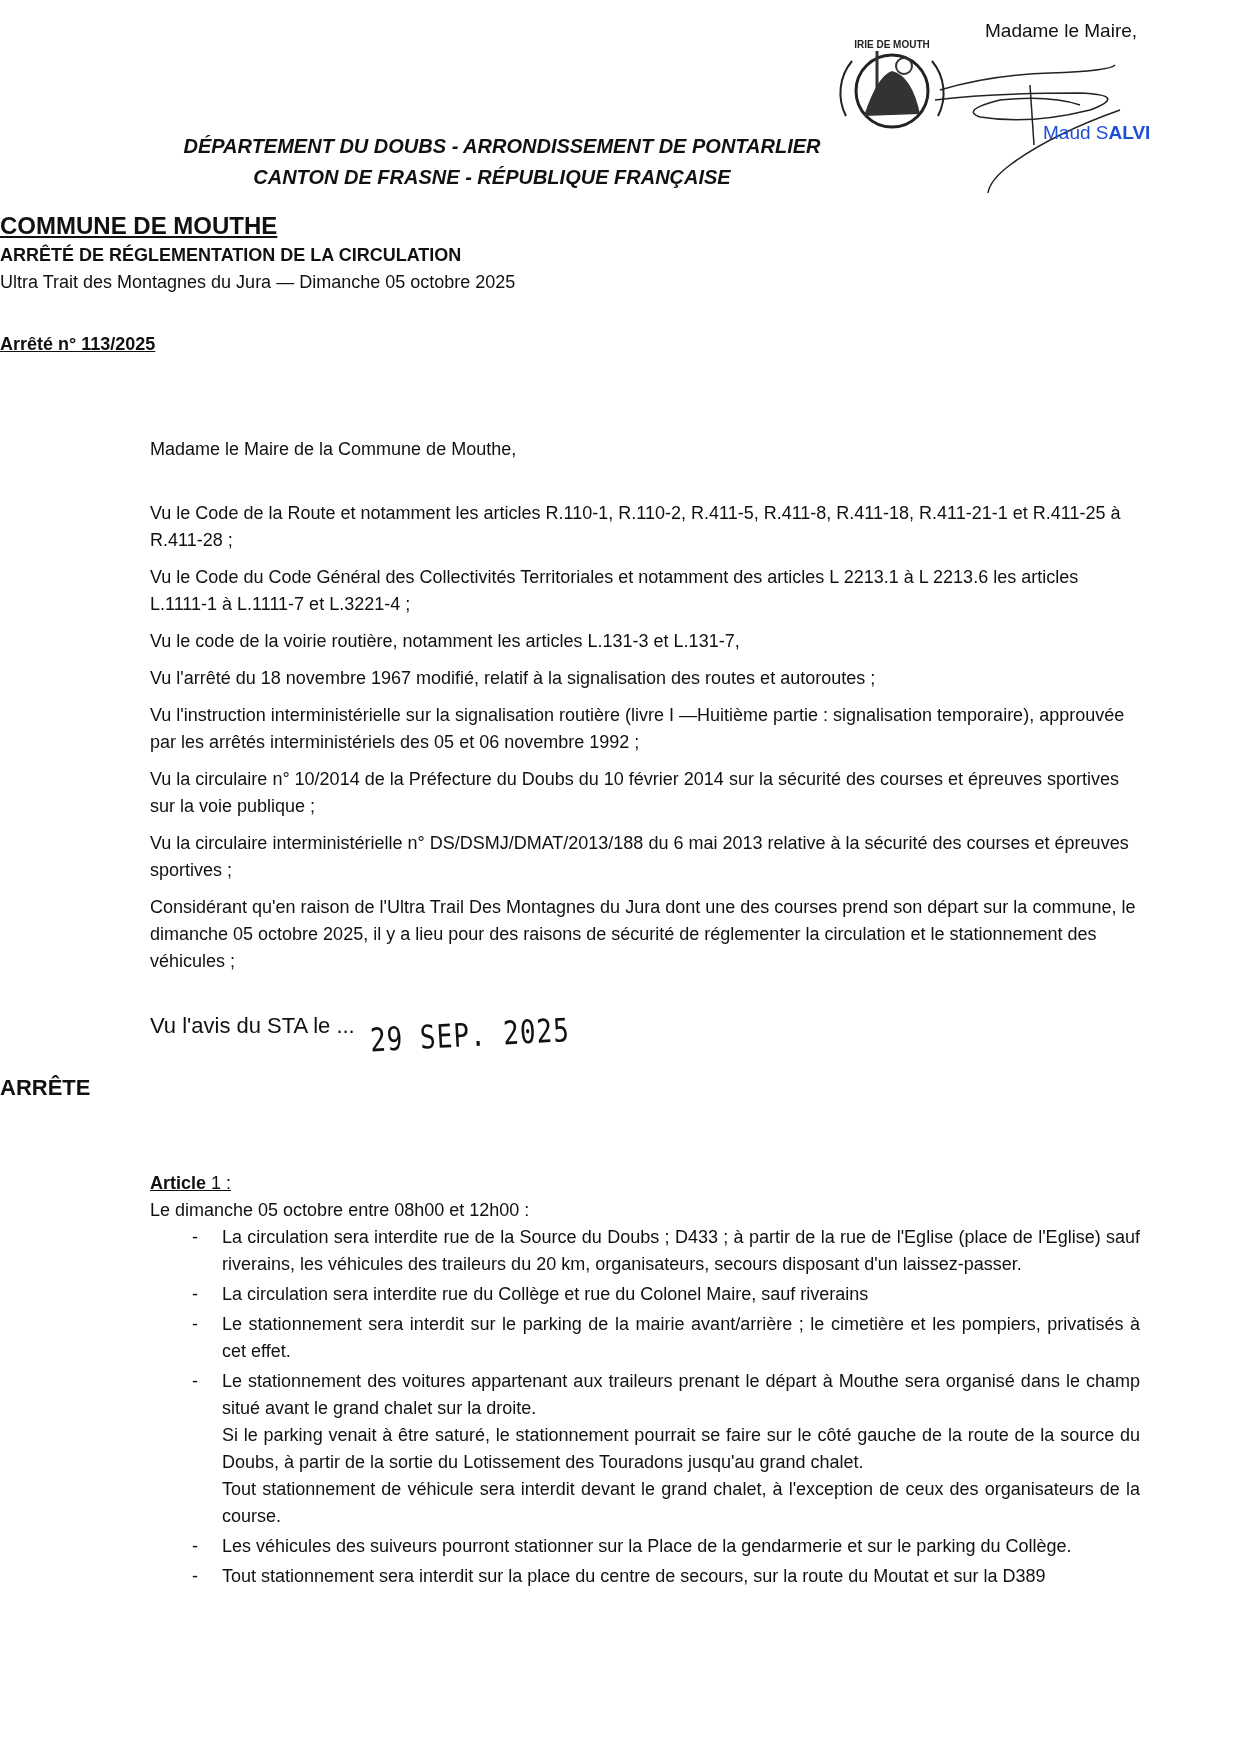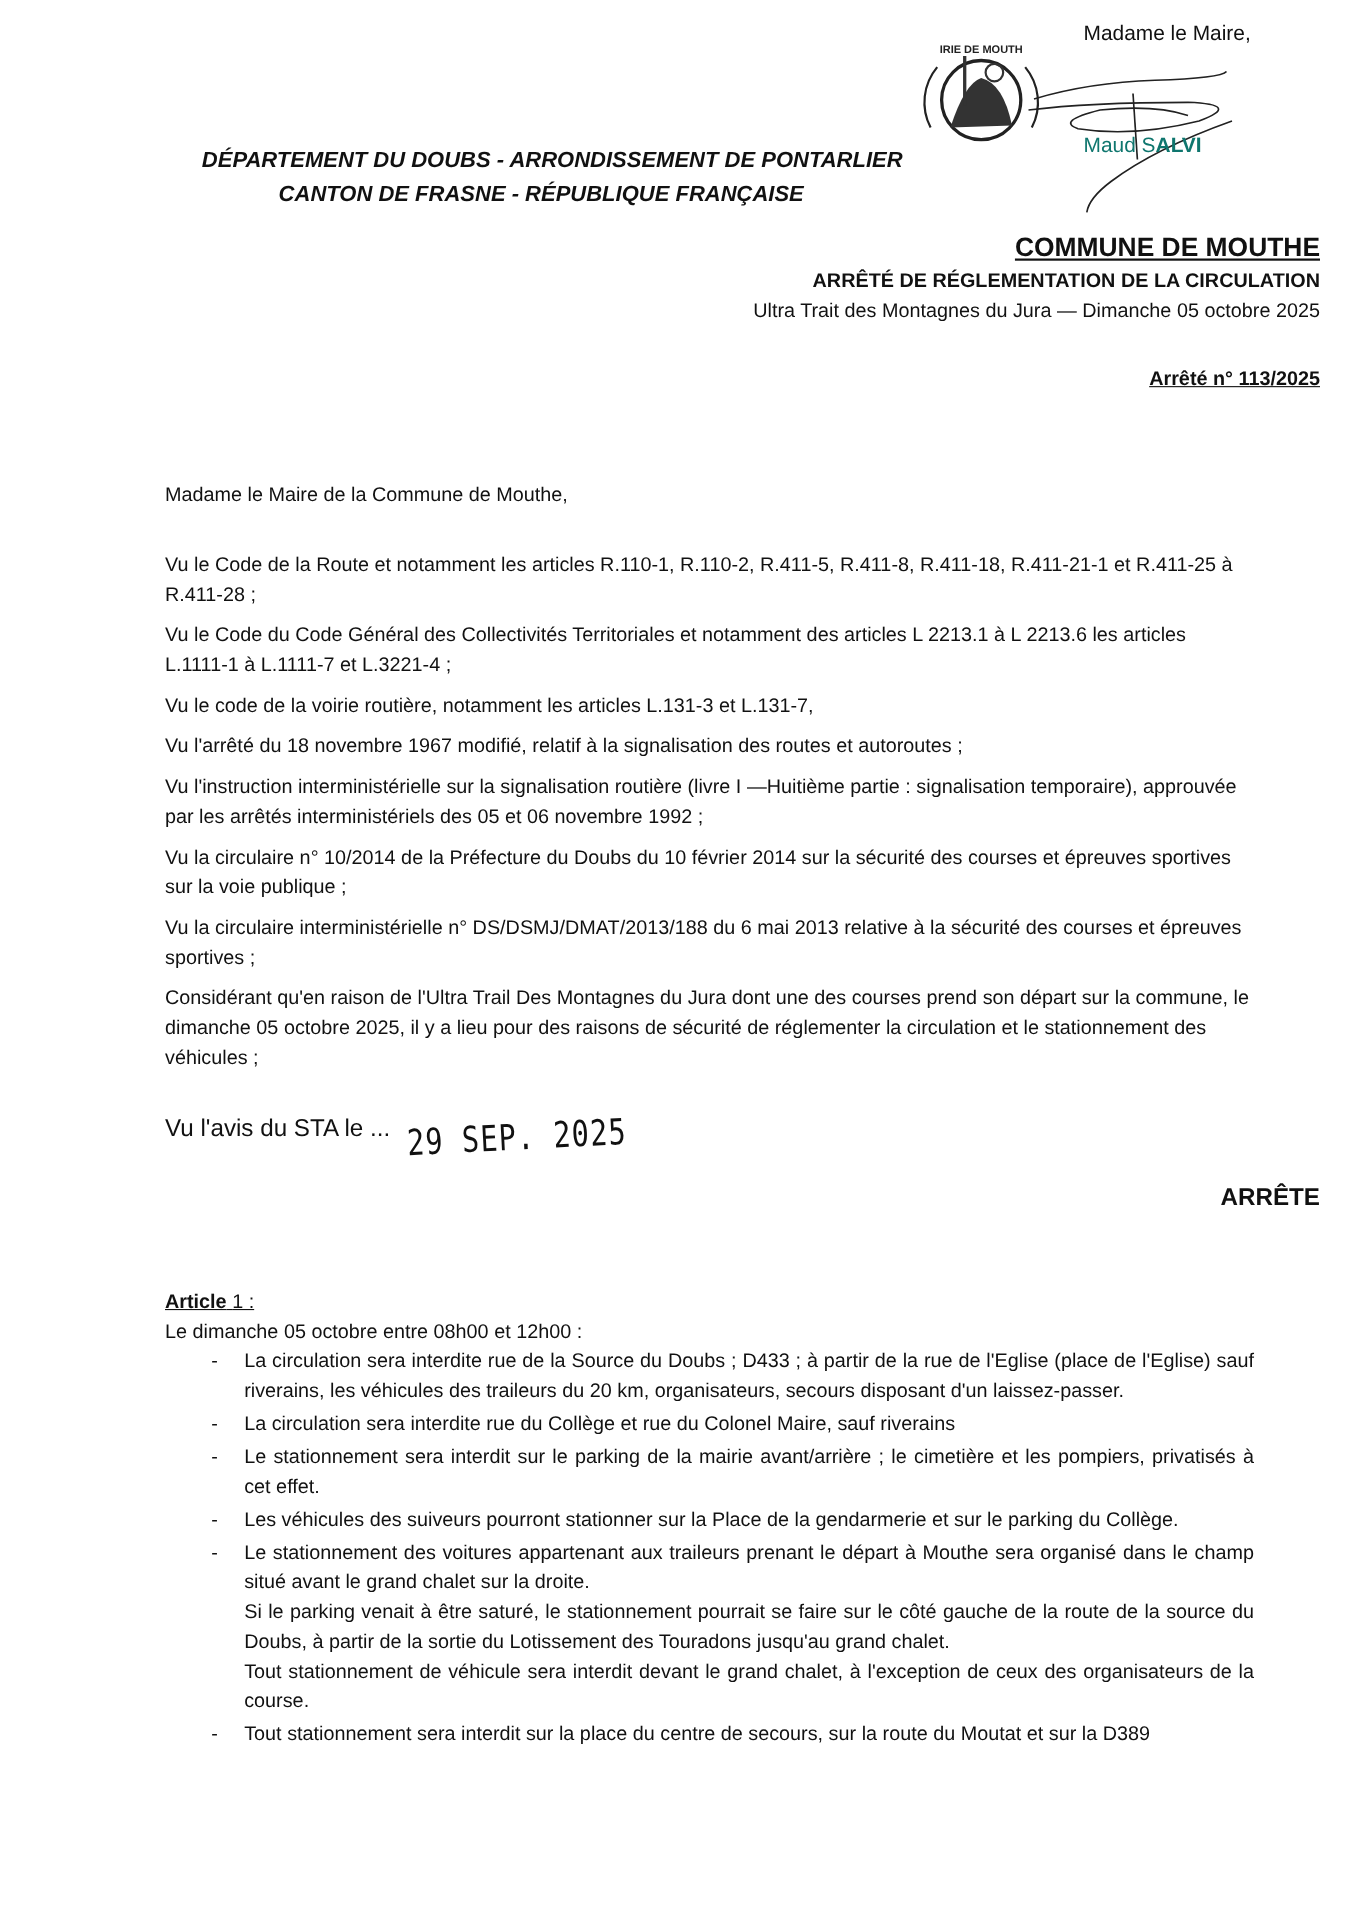--- a/index.html
+++ b/index.html
@@ -1,26 +1,26 @@
 <!DOCTYPE html>
 <html><head>
 <meta charset="utf-8">
 <style>
   html, body { margin: 0; padding: 0; background: #ffffff; }
   body { width: 1240px; height: 1754px; position: relative; overflow: hidden; color: #111; font-family: "Liberation Sans", sans-serif; }
   .abs { position: absolute; }
   .sig-title { left: 985px; top: 20px; font-size: 19px; }
-  .sig-name { left: 985px; top: 122px; font-size: 19px; color: #0f766e; }
+  .sig-name { left: 1043px; top: 122px; font-size: 19px; color: #1d4ed8; }
   .sig-name b { font-weight: bold; }
   .seal { left: 832px; top: 36px; width: 120px; height: 110px; }
   .signature { left: 930px; top: 55px; width: 210px; height: 140px; }
   .hdr { left: 0; width: 984px; text-align: center; font-style: italic; font-weight: bold; font-size: 20px; }
   .hdr1 { top: 135px; padding-left: 20px; box-sizing: border-box; }
   .hdr2 { top: 166px; text-align: center; }
-  .center { left: 0; width: 1200px; text-align: right; }
+  .center { left: 0; width: 1200px; text-align: left; }
   .commune { top: 212px; font-size: 24px; font-weight: bold; text-decoration: underline; }
   .subtitle { top: 245px; font-size: 18px; font-weight: bold; }
   .event { top: 272px; font-size: 18px; }
   .arrete-no { top: 334px; font-size: 18px; font-weight: bold; text-decoration: underline; }
   .body { left: 150px; width: 990px; font-size: 18px; line-height: 27px; margin-top: 16px; }
   .intro { top: 420px; }
   .vu-list { top: 484px; }
   .para { margin: 0 0 10px 0; }
   .sta { left: 150px; top: 1013px; font-size: 22px; }
   .stamp { left: 370px; top: 1020px; font-size: 26px; font-family: "DejaVu Sans Mono", monospace; transform: rotate(-3deg) scaleY(1.25); letter-spacing: 1px; }
@@ -83,21 +83,21 @@
 
 <div class="abs article">
   <div>
     <span class="art-title"><span style="font-weight:bold">Article</span> <span>1 :</span></span>
   </div>
   <div>Le dimanche 05 octobre entre 08h00 et 12h00 :</div>
   <ul class="items">
     <li>La circulation sera interdite rue de la Source du Doubs ; D433 ; à partir de la rue de l'Eglise (place de l'Eglise) sauf riverains, les véhicules des traileurs du 20 km, organisateurs, secours disposant d'un laissez-passer.</li>
     <li>La circulation sera interdite rue du Collège et rue du Colonel Maire, sauf riverains</li>
     <li>Le stationnement sera interdit sur le parking de la mairie avant/arrière ; le cimetière et les pompiers, privatisés à cet effet.</li>
-    <li>Les véhicules des suiveurs pourront stationner sur la Place de la gendarmerie et sur le parking du Collège.</li>
     <li>
       <div>Le stationnement des voitures appartenant aux traileurs prenant le départ à Mouthe sera organisé dans le champ situé avant le grand chalet sur la droite.</div>
       <div>Si le parking venait à être saturé, le stationnement pourrait se faire sur le côté gauche de la route de la source du Doubs, à partir de la sortie du Lotissement des Touradons jusqu'au grand chalet.</div>
       <div>Tout stationnement de véhicule sera interdit devant le grand chalet, à l'exception de ceux des organisateurs  de la course.</div>
     </li>
+    <li>Les véhicules des suiveurs pourront stationner sur la Place de la gendarmerie et sur le parking du Collège.</li>
     <li>Tout stationnement sera interdit sur la place du centre de secours, sur la route du Moutat et sur la D389</li>
   </ul>
 </div>
 
 </body></html>

